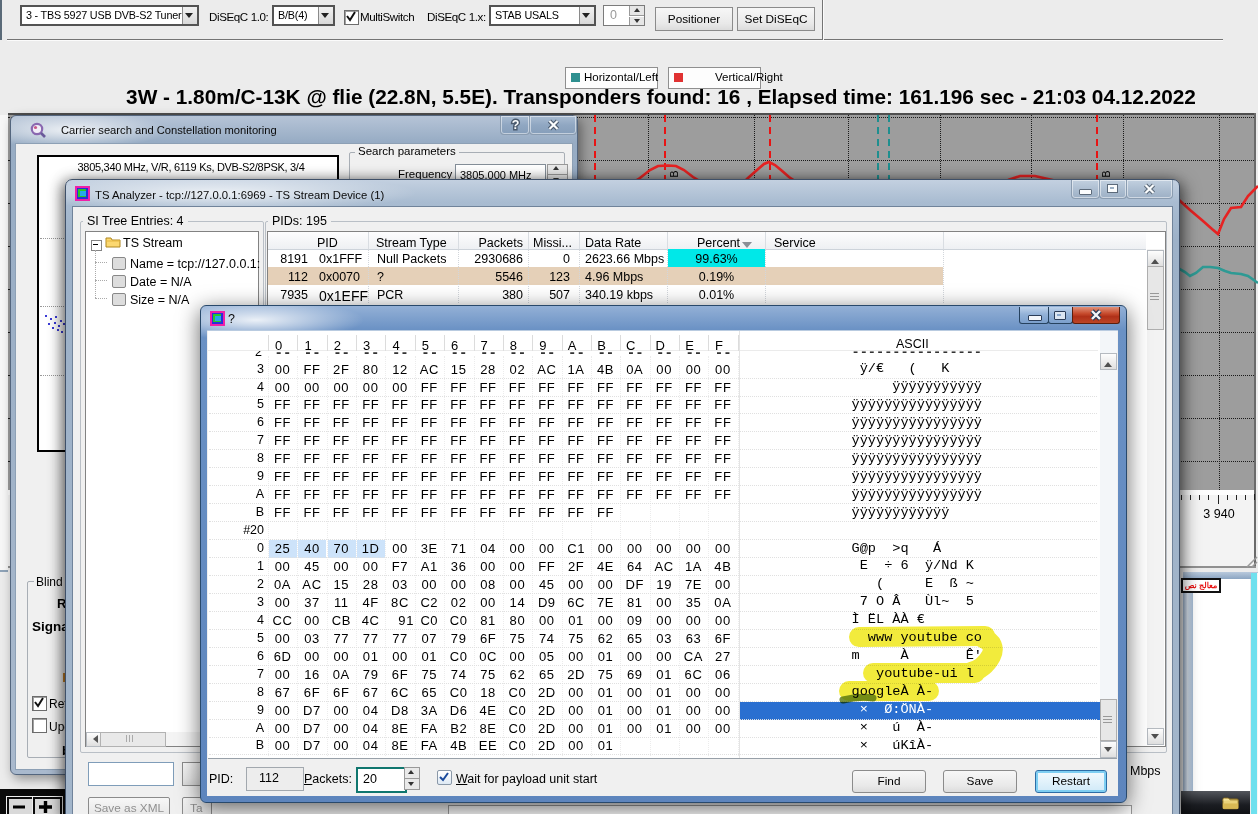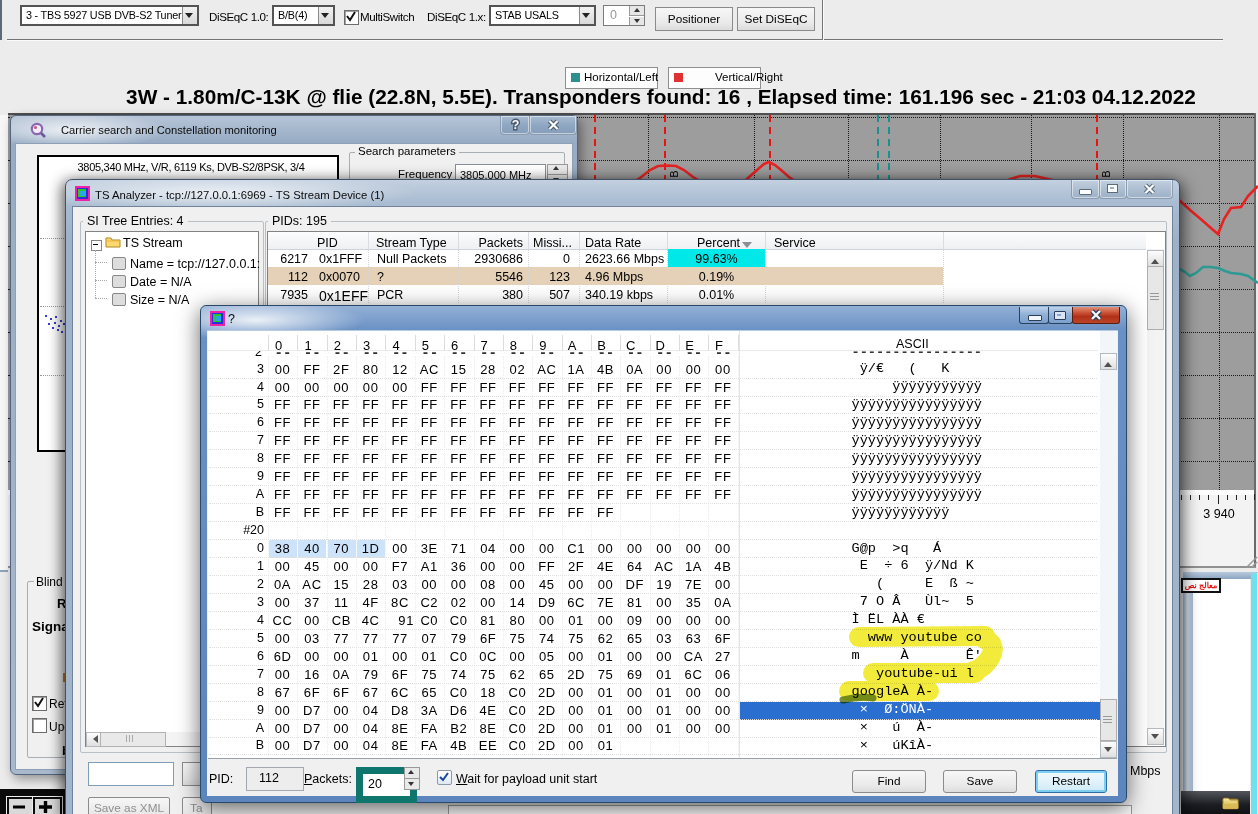--- a/index.html
+++ b/index.html
@@ -289,21 +289,21 @@
 <div class="t" style="left:245px;top:30px;font-size:12.5px;">PID</div>
 <div class="t" style="left:304px;top:30px;font-size:12.5px;">Stream Type</div>
 <div class="a t" style="left:386px;top:30px;width:65px;text-align:right;font-size:12.5px;">Packets</div>
 <div class="t" style="left:461px;top:30px;font-size:12.5px;">Missi...</div>
 <div class="t" style="left:513px;top:30px;font-size:12.5px;">Data Rate</div>
 <div class="t" style="left:625px;top:30px;font-size:12.5px;">Percent</div>
 <span class="arrow" style="left:670px;top:36px;border:5px solid transparent;border-top:6px solid #8a8f96;"></span>
 <div class="t" style="left:702px;top:30px;font-size:12.5px;">Service</div>
 <div class="a" style="left:596px;top:43px;width:97px;height:18px;background:#00e8e8;"></div>
     <div class="a" style="left:196px;top:61px;width:675px;height:18px;background:#e5d0b8;"></div>
-    <div class="a t" style="left:196px;top:46px;width:40px;text-align:right;font-size:12.5px;">6217</div>
+    <div class="a t" style="left:196px;top:46px;width:40px;text-align:right;font-size:12.5px;">8191</div>
     <div class="t" style="left:247px;top:46px;font-size:12.5px;">0x1FFF</div>
     <div class="t" style="left:305px;top:46px;font-size:12.5px;">Null Packets</div>
     <div class="a t" style="left:386px;top:46px;width:65px;text-align:right;font-size:12.5px;">2930686</div>
     <div class="a t" style="left:458px;top:46px;width:40px;text-align:right;font-size:12.5px;">0</div>
     <div class="t" style="left:513px;top:46px;font-size:12.5px;">2623.66 Mbps</div>
     <div class="a t" style="left:596px;top:46px;width:97px;text-align:center;font-size:12.5px;">99.63%</div>
     <div class="a t" style="left:196px;top:64px;width:40px;text-align:right;font-size:12.5px;">112</div>
     <div class="t" style="left:247px;top:64px;font-size:12.5px;">0x0070</div>
     <div class="t" style="left:305px;top:64px;font-size:12.5px;">?</div>
     <div class="a t" style="left:386px;top:64px;width:65px;text-align:right;font-size:12.5px;">5546</div>
@@ -602,21 +602,21 @@
       <span class="bc" style="left:323.8px;">FF</span>
       <span class="bc" style="left:353.1px;">FF</span>
       <span class="bc" style="left:382.5px;">FF</span>
       <span class="as mono" style="color:#000;">ÿÿÿÿÿÿÿÿÿÿÿÿ</span>
     </div>
     <div class="hexrow" style="top:191.0px;border-bottom:1px dotted #e0e0e0;left:2px;width:888px;">
       <span class="lb">#20</span>
     </div>
     <div class="hexrow" style="top:209.0px;border-bottom:1px dotted #e0e0e0;left:2px;width:888px;">
       <span class="lb">0</span>
-      <span class="bc" style="left:59.6px;">38</span>
+      <span class="bc" style="left:59.6px;">25</span>
       <span class="bc" style="left:89.0px;">40</span>
       <span class="bc" style="left:118.3px;">70</span>
       <span class="bc" style="left:147.7px;">1D</span>
       <span class="bc" style="left:177.0px;">00</span>
       <span class="bc" style="left:206.3px;">3E</span>
       <span class="bc" style="left:235.7px;">71</span>
       <span class="bc" style="left:265.1px;">04</span>
       <span class="bc" style="left:294.4px;">00</span>
       <span class="bc" style="left:323.8px;">00</span>
       <span class="bc" style="left:353.1px;">C1</span>
@@ -860,21 +860,21 @@
  <span class="arrow" style="left:4px;top:416px;border:4px solid transparent;border-top:5px solid #505050;"></span>
  <span class="a" style="left:0;top:368px;width:15px;height:40px;background:#e7e7e7;border:1px solid #aeaeae;"></span>
  <span class="a" style="left:3px;top:385px;width:9px;height:1px;background:#999;box-shadow:0 3px 0 #999,0 6px 0 #999;"></span>
 </div>
 
 <div class="t" style="left:2px;top:441px;font-size:12.5px;">PID:</div>
 <div class="a" style="left:39px;top:436px;width:56px;height:22px;background:#ededed;border:1px solid #a2a8ae;">
       <span class="t" style="left:12px;top:3px;font-size:12.5px;">112</span>
     </div>
 <div class="t" style="left:97px;top:441px;font-size:12.5px;"><span style="text-decoration:underline;">P</span>ackets:</div>
-<div class="a" style="left:149px;top:436px;width:47px;height:22px;background:#fff;border:7px solid #0f766e;">
+<div class="a" style="left:149px;top:436px;width:47px;height:22px;background:#fff;border:2px solid #0f766e;">
       <span class="t" style="left:5px;top:3px;font-size:12.5px;">20</span>
     </div>
 <div class="a" style="left:197px;top:436px;width:16px;height:22px;">
   <span class="a" style="left:0;top:0;width:14px;height:10px;background:#e9e9e9;border:1px solid #999;"></span>
   <span class="a" style="left:0;top:11px;width:14px;height:10px;background:#e9e9e9;border:1px solid #999;"></span>
   <span class="arrow" style="left:4px;top:3px;border:3px solid transparent;border-bottom:4px solid #333;border-top:none;"></span>
   <span class="arrow" style="left:4px;top:15px;border:3px solid transparent;border-top:4px solid #333;border-bottom:none;"></span>
 </div>
 <div class="a" style="left:230px;top:439px;width:13px;height:13px;background:linear-gradient(#fff,#dee9f4);border:1px solid #8a98a8;border-radius:2px;"></div>
 <svg class="a" style="left:231px;top:440px;" width="12" height="12">

